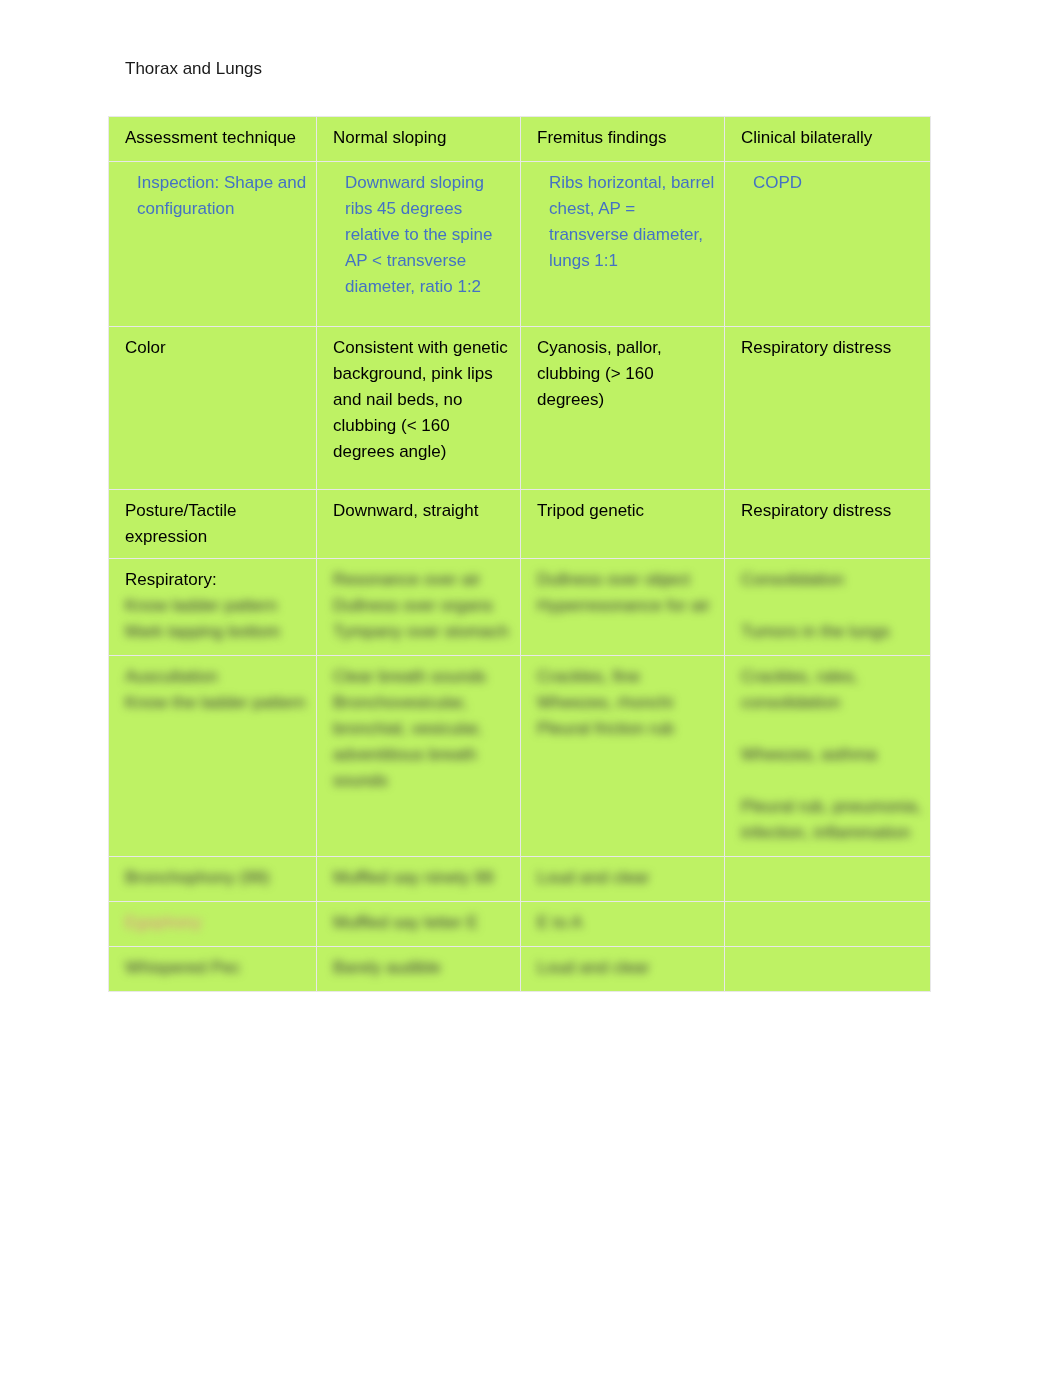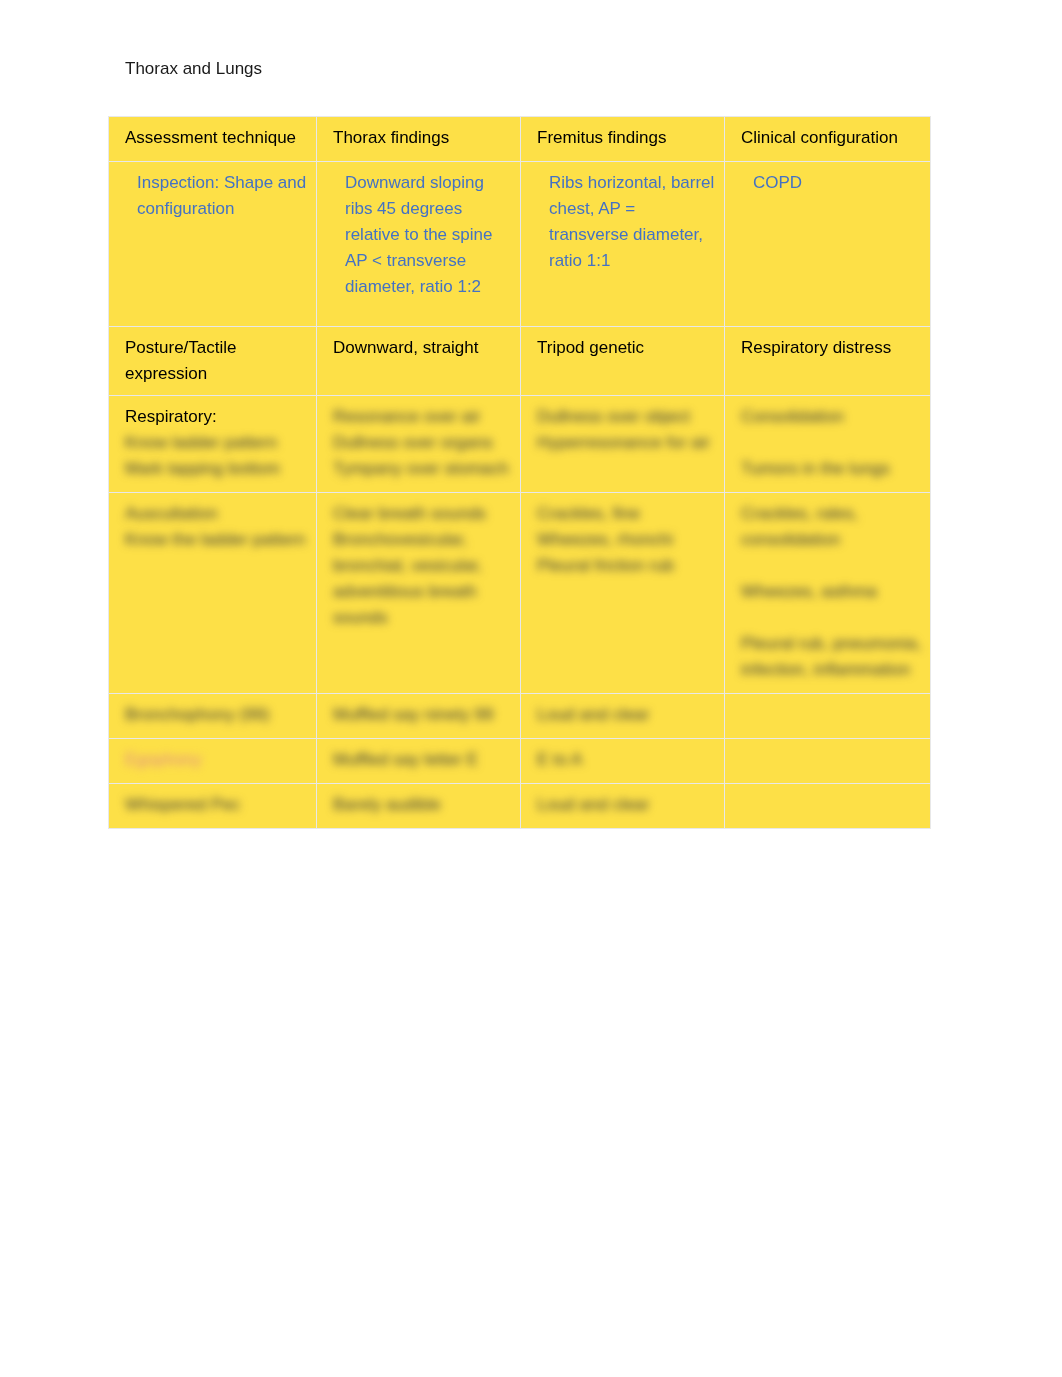--- a/index.html
+++ b/index.html
@@ -56,21 +56,21 @@
 
   table.findings td,
   table.findings th {
     border: 1px solid #e8e8e8;
     vertical-align: top;
     padding: 8px 8px 10px 16px;
     font-size: 17px;
     line-height: 26px;
     font-weight: normal;
     text-align: left;
-    background: #fde047;
+    background: #bef264;
   }
 
   thead th {
     border-bottom: 1px solid #dcdcdc;
     padding-top: 10px;
     padding-bottom: 12px;
   }
 
   td.blue, th.blue { color: #4472c4; }
 
@@ -107,35 +107,41 @@
       <colgroup>
         <col class="c1">
           <col class="c2">
           <col class="c3">
           <col class="c4">
       </colgroup>
 
       <thead>
         <tr>
           <th>Assessment technique</th>
-          <th>Thorax findings</th>
+          <th>Normal sloping</th>
           <th>Fremitus findings</th>
-          <th>Clinical configuration</th>
+          <th>Clinical bilaterally</th>
         </tr>
       </thead>
 
       <tbody>
 
         <tr class="r-inspection">
           <td class="blue">Inspection: Shape and configuration</td>
           <td class="blue">Downward sloping ribs 45 degrees relative to the spine AP &lt; transverse diameter, ratio 1:2</td>
-          <td class="blue">Ribs horizontal, barrel chest, AP = transverse diameter, ratio 1:1</td>
+          <td class="blue">Ribs horizontal, barrel chest, AP = transverse diameter, lungs 1:1</td>
           <td class="blue">COPD</td>
         </tr>
 
+        <tr class="r-color">
+          <td>Color</td>
+          <td>Consistent with genetic background, pink lips and nail beds, no clubbing (&lt; 160 degrees angle)</td>
+          <td class="pad-top-mid">Cyanosis, pallor, clubbing (&gt; 160 degrees)</td>
+          <td class="pad-top-mid">Respiratory distress</td>
+        </tr>
 
         <tr class="r-posture">
           <td>Posture/Tactile expression</td>
           <td>Downward, straight</td>
           <td>Tripod genetic</td>
           <td>Respiratory distress</td>
         </tr>
 
 
         <tr class="r-percussion">

